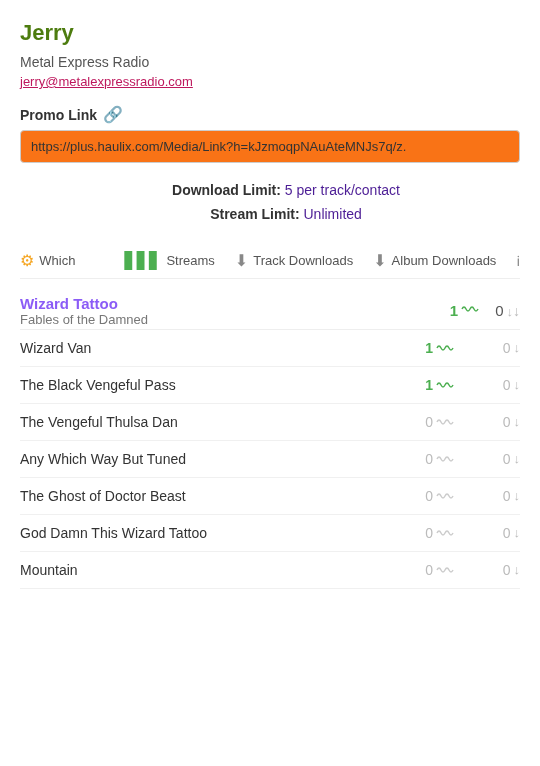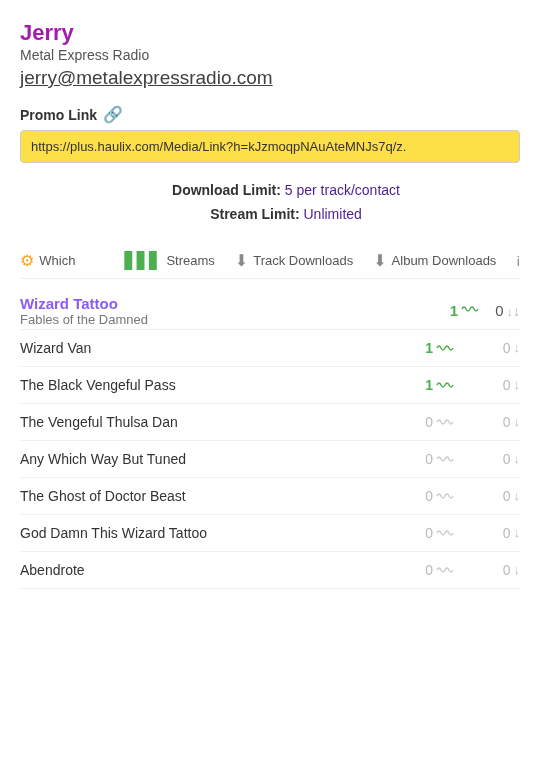--- a/index.html
+++ b/index.html
@@ -10,31 +10,31 @@
       background: #fff;
       width: 540px;
       min-height: 766px;
     }
     .page-container {
       padding: 20px 20px 20px 20px;
     }
     .user-name {
       font-size: 22px;
       font-weight: bold;
-      color: #a21caf;
-      margin-bottom: 1px;
+      color: #4d7c0f;
+      margin-bottom: 8px;
     }
     .station-name {
       font-size: 14px;
       color: #555;
       margin-bottom: 4px;
     }
     .email {
-      font-size: 19px;
-      color: #404040;
+      font-size: 13px;
+      color: #be185d;
       text-decoration: underline;
       margin-bottom: 16px;
     }
     .promo-section {
       margin-bottom: 16px;
     }
     .promo-label {
       font-size: 14px;
       font-weight: 600;
       color: #333;
@@ -49,21 +49,21 @@
       color: #888;
     }
     .promo-url {
       display: block;
       width: 100%;
       border: 1px solid #ccc;
       border-radius: 4px;
       padding: 8px 10px;
       font-size: 13px;
       color: #333;
-      background: #fde047;
+      background: #f97316;
       overflow: hidden;
       text-overflow: ellipsis;
       white-space: nowrap;
     }
     .limits-section {
       text-align: center;
       margin-bottom: 16px;
       line-height: 1.7;
     }
     .limits-section .limit-row {
@@ -344,21 +344,21 @@
       <path d="M1 6 Q3 2 5 6 Q7 10 9 6 Q11 2 13 6 Q15 10 17 6" stroke="#ccc" stroke-width="1.5" fill="none"></path>
     </svg>
             </div>
             <div class="track-stat dl-value">
               <span style="color:#bbb">0</span>
     <span style="color:#bbb; font-size:13px;">↓</span>
             </div>
           </div>
         </div>
         <div class="track-row">
-          <span class="track-name">Abendrote</span>
+          <span class="track-name">Mountain</span>
           <div class="track-stats">
             <div class="track-stat">
               <span>0</span>
     <svg width="18" height="12" viewBox="0 0 18 12" fill="none" xmlns="http://www.w3.org/2000/svg">
       <path d="M1 6 Q3 2 5 6 Q7 10 9 6 Q11 2 13 6 Q15 10 17 6" stroke="#ccc" stroke-width="1.5" fill="none"></path>
     </svg>
             </div>
             <div class="track-stat dl-value">
               <span style="color:#bbb">0</span>
     <span style="color:#bbb; font-size:13px;">↓</span>

